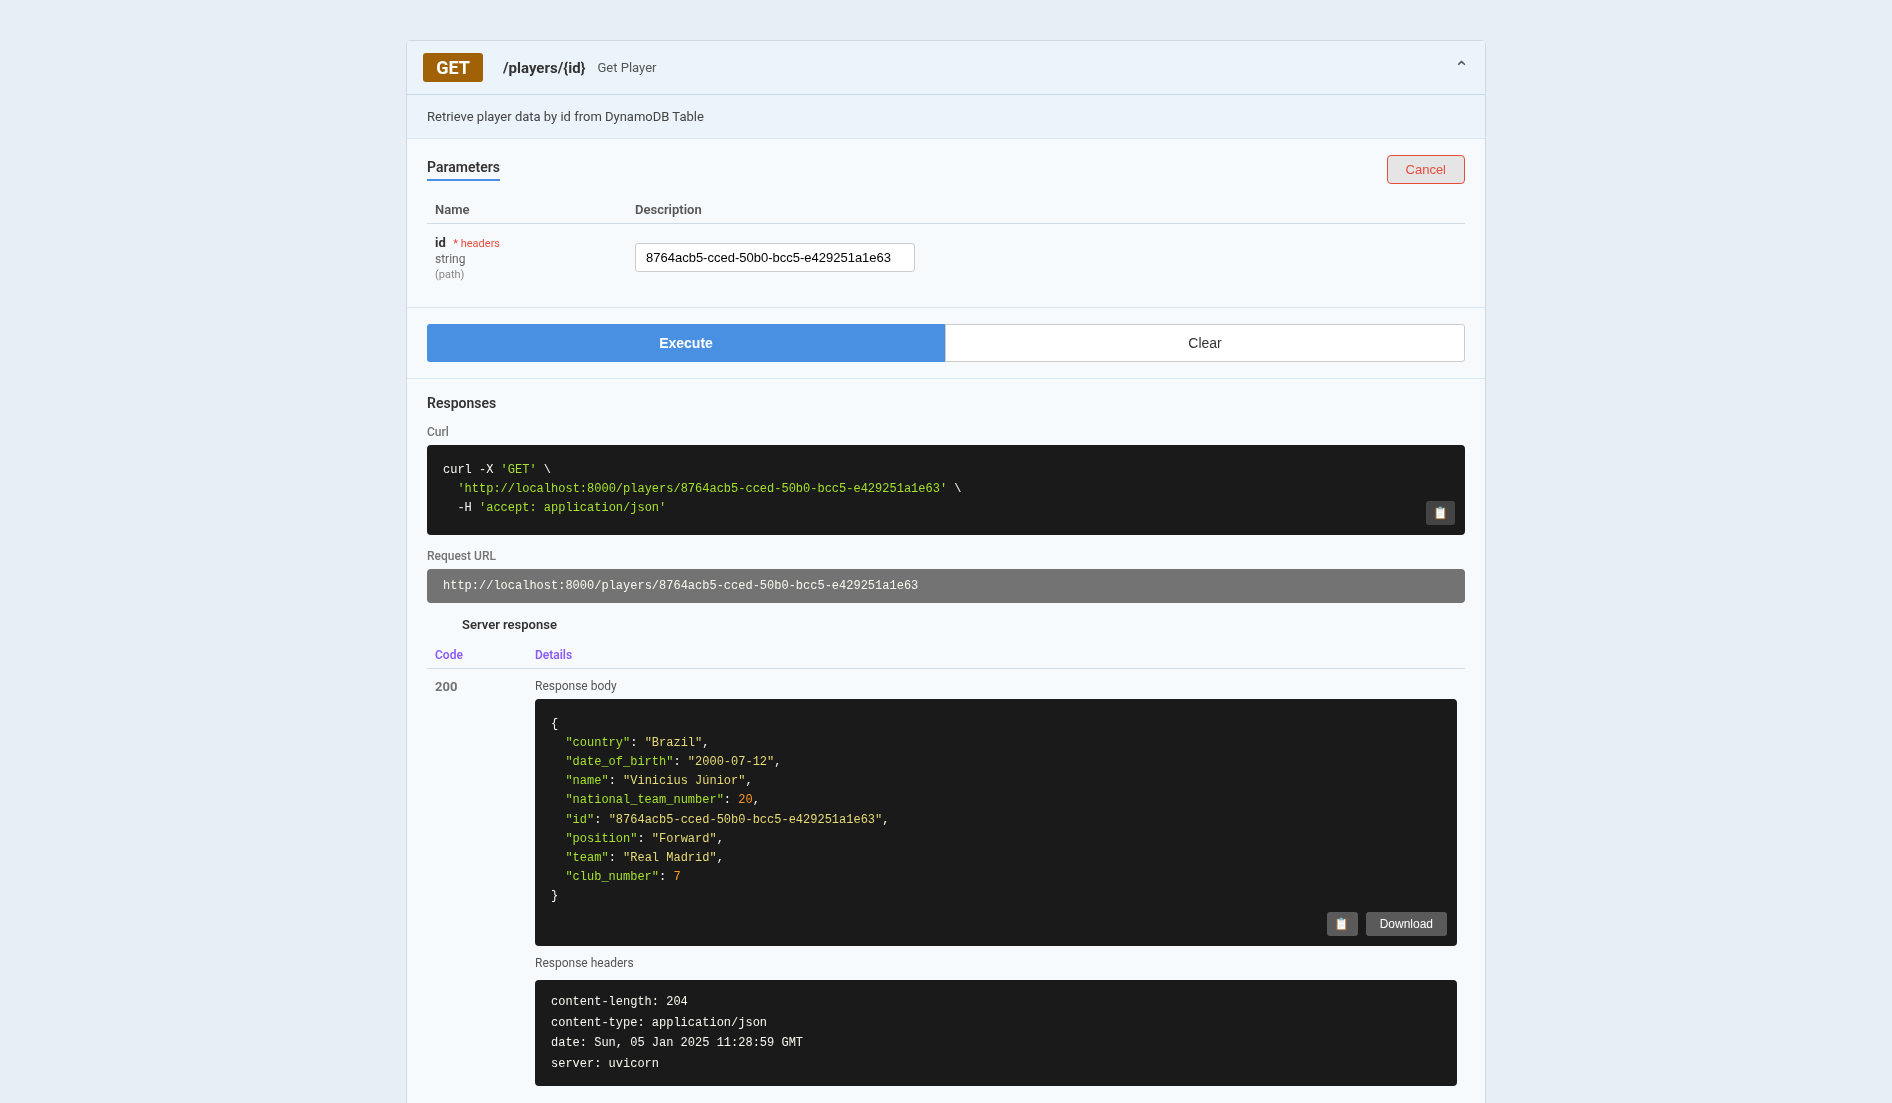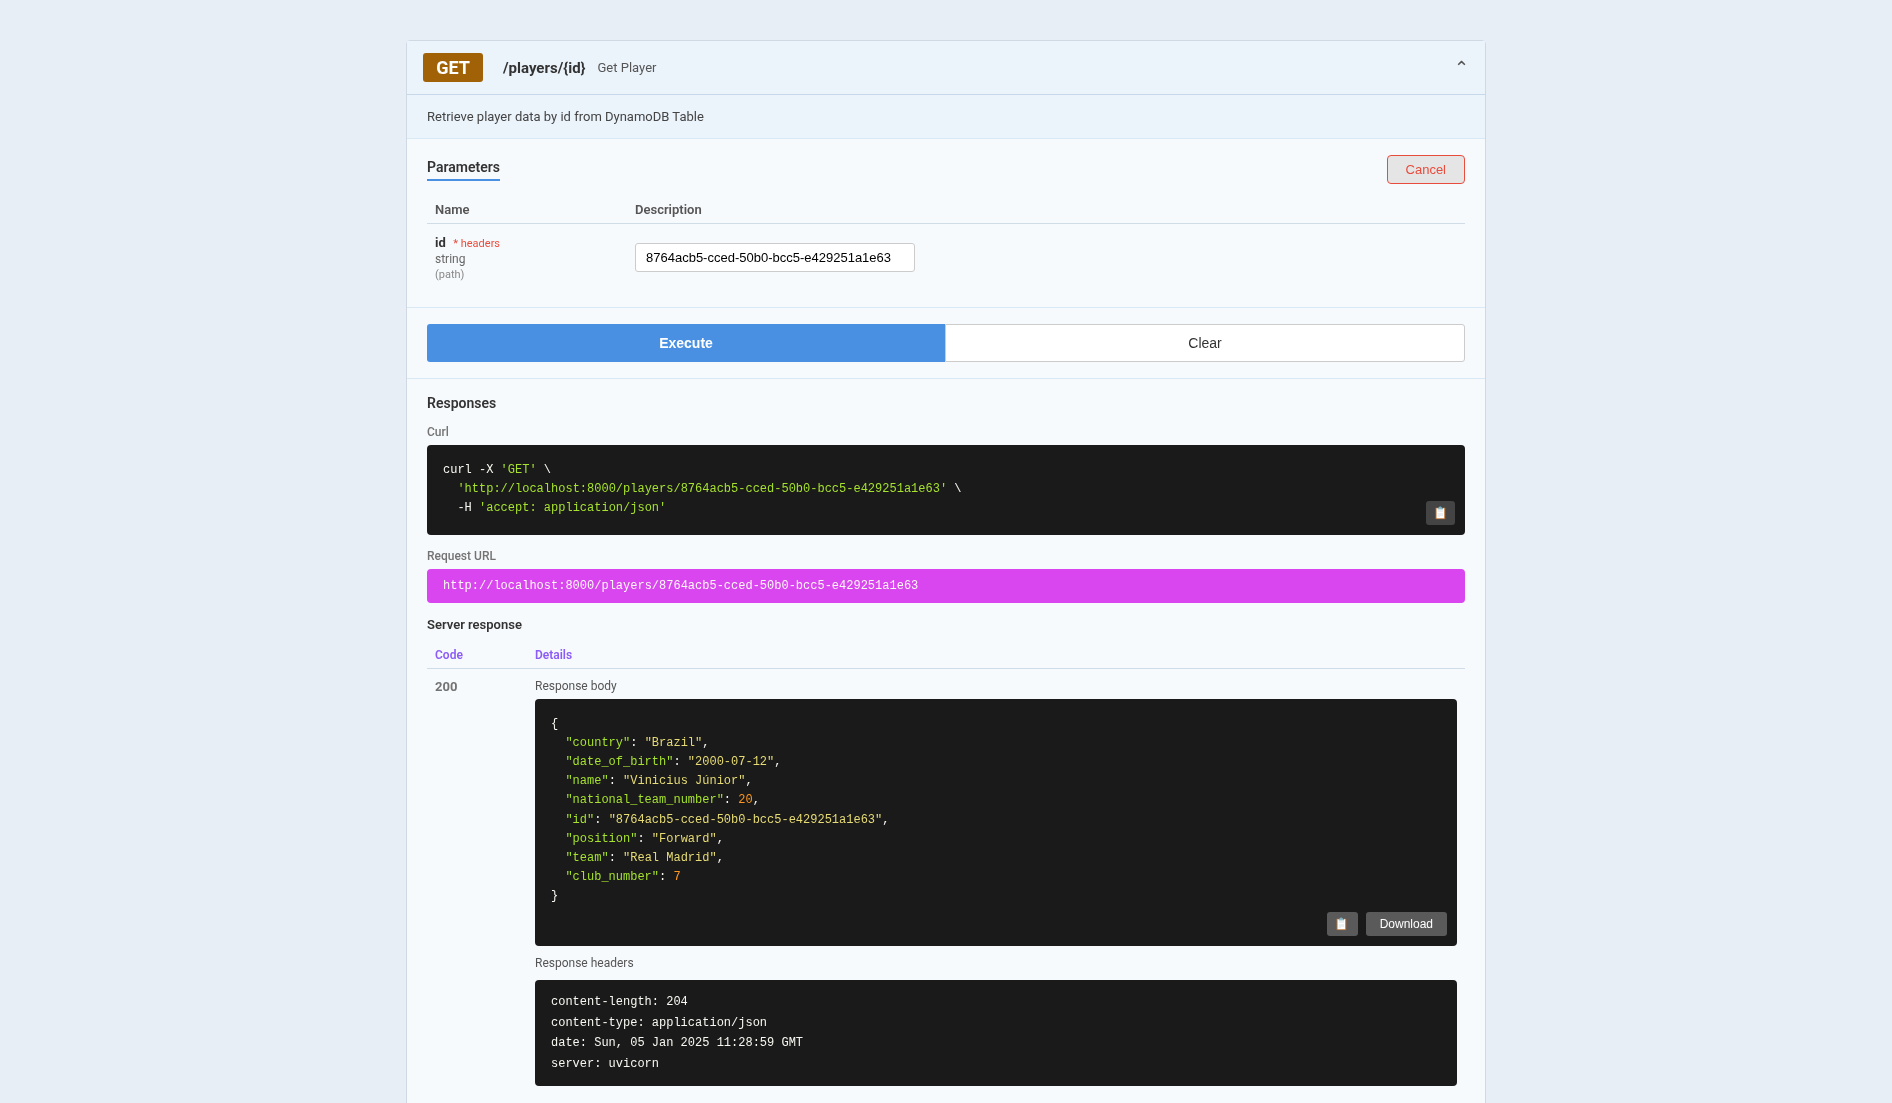--- a/index.html
+++ b/index.html
@@ -238,37 +238,38 @@
       background: #444;
       border: none;
       border-radius: 3px;
       padding: 5px 7px;
       cursor: pointer;
       color: #ccc;
       font-size: 12px;
     }
 
     .request-url-block {
-      background: #d946ef;
+      background: #737373;
       color: #f8f8f2;
       border-radius: 4px;
       padding: 10px 16px;
       font-family: "Menlo", "Monaco", "Courier New", monospace;
       font-size: 12px;
     }
 
     .server-response-section {
       margin-top: 14px;
     }
 
     .server-response-title {
       font-size: 13px;
       font-weight: 600;
       color: #333;
       margin-bottom: 10px;
+      margin-left: 35px;
     }
 
     .response-table {
       width: 100%;
       border-collapse: collapse;
     }
 
     .response-table th {
       font-size: 12px;
       font-weight: 600;

